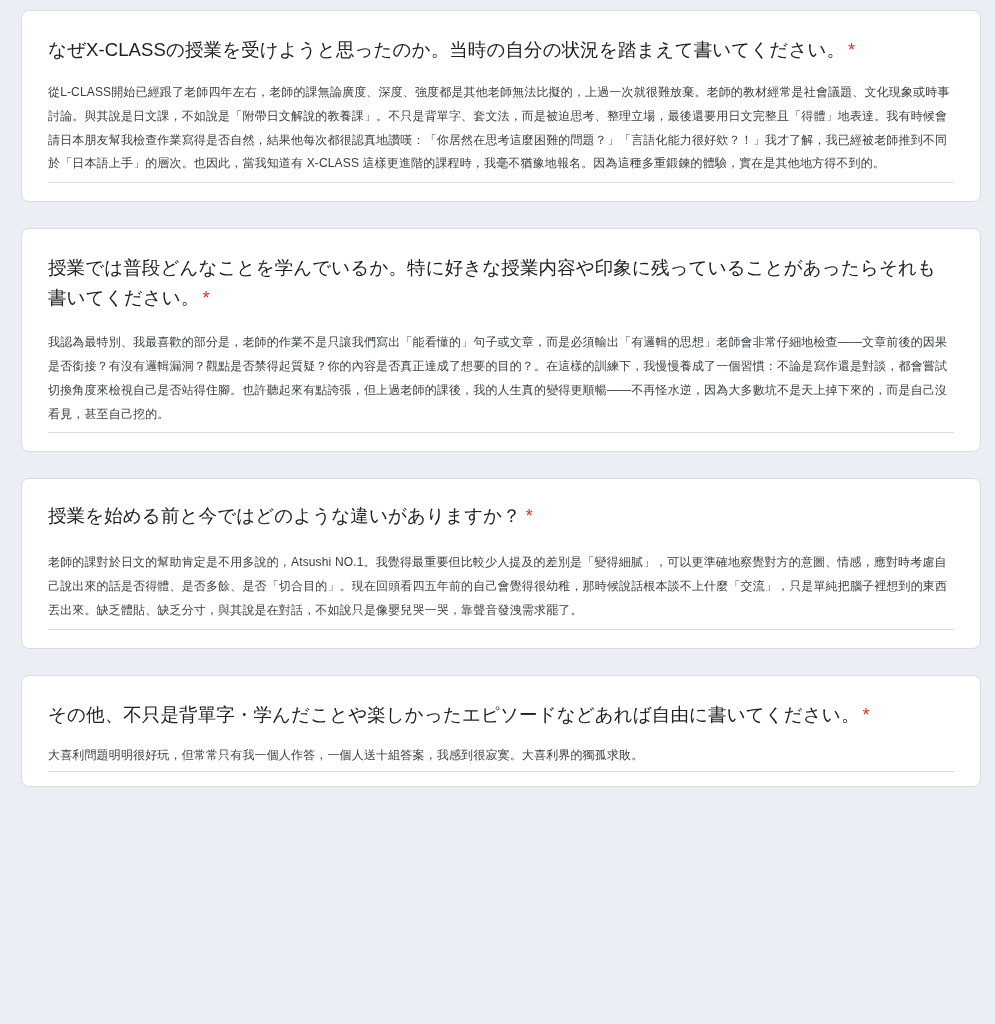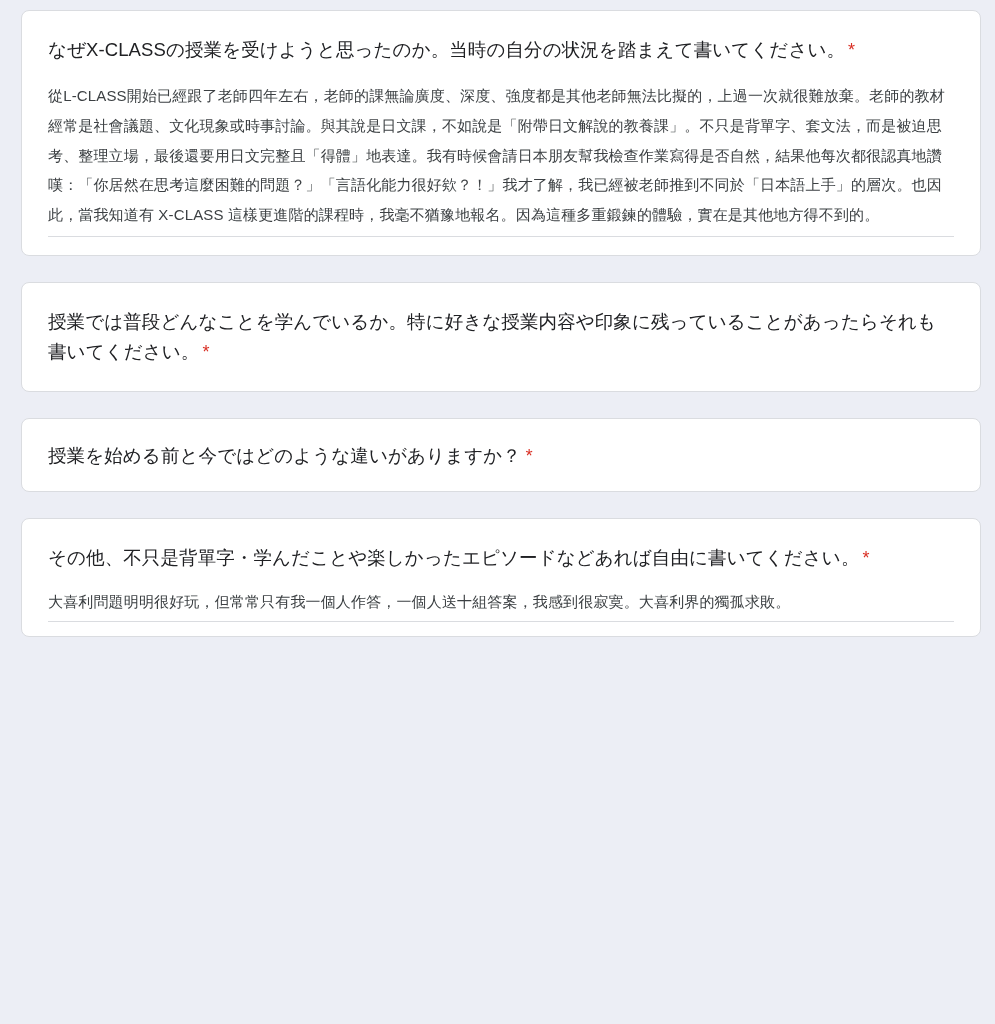--- a/index.html
+++ b/index.html
@@ -42,21 +42,21 @@
     color: #d93025;
     font-size: 18px;
     padding-left: 3px;
   }
   .answer-wrap {
     margin-top: 18px;
     border-bottom: 1px solid #dadce0;
     padding-bottom: 6px;
   }
   .answer {
-    font-size: 15px;
+    font-size: 12px;
     line-height: 1.98;
     color: #3c4043;
     letter-spacing: 0.15px;
     white-space: pre-wrap;
     word-break: break-all;
     margin: 0;
   }
   .card--q1 .answer-wrap { margin-top: 16px; }
   .card--q4 .answer-wrap { margin-top: 14px; padding-bottom: 4px; }
   .card--q4 { padding-bottom: 14px; }
@@ -73,25 +73,31 @@
     </div>
     <div class="answer-wrap">
       <p class="answer">從L-CLASS開始已經跟了老師四年左右，老師的課無論廣度、深度、強度都是其他老師無法比擬的，上過一次就很難放棄。老師的教材經常是社會議題、文化現象或時事討論。與其說是日文課，不如說是「附帶日文解說的教養課」。不只是背單字、套文法，而是被迫思考、整理立場，最後還要用日文完整且「得體」地表達。我有時候會請日本朋友幫我檢查作業寫得是否自然，結果他每次都很認真地讚嘆：「你居然在思考這麼困難的問題？」「言語化能力很好欸？！」我才了解，我已經被老師推到不同於「日本語上手」的層次。也因此，當我知道有 X-CLASS 這樣更進階的課程時，我毫不猶豫地報名。因為這種多重鍛鍊的體驗，實在是其他地方得不到的。</p>
     </div>
   </div>
 
   <div class="card card--q2">
     <div class="q-title">
       <span>授業では普段どんなことを学んでいるか。特に好きな授業内容や印象に残っていることがあったらそれも書いてください。</span><span class="req">*</span>
     </div>
+    <div class="answer-wrap">
+      <p class="answer">我認為最特別、我最喜歡的部分是，老師的作業不是只讓我們寫出「能看懂的」句子或文章，而是必須輸出「有邏輯的思想」老師會非常仔細地檢查——文章前後的因果是否銜接？有沒有邏輯漏洞？觀點是否禁得起質疑？你的內容是否真正達成了想要的目的？。在這樣的訓練下，我慢慢養成了一個習慣：不論是寫作還是對談，都會嘗試切換角度來檢視自己是否站得住腳。也許聽起來有點誇張，但上過老師的課後，我的人生真的變得更順暢——不再怪水逆，因為大多數坑不是天上掉下來的，而是自己沒看見，甚至自己挖的。</p>
+    </div>
   </div>
 
   <div class="card card--q3">
     <div class="q-title">
       <span>授業を始める前と今ではどのような違いがありますか？</span><span class="req">*</span>
+    </div>
+    <div class="answer-wrap">
+      <p class="answer">老師的課對於日文的幫助肯定是不用多說的，Atsushi NO.1。我覺得最重要但比較少人提及的差別是「變得細膩」，可以更準確地察覺對方的意圖、情感，應對時考慮自己說出來的話是否得體、是否多餘、是否「切合目的」。現在回頭看四五年前的自己會覺得很幼稚，那時候說話根本談不上什麼「交流」，只是單純把腦子裡想到的東西丟出來。缺乏體貼、缺乏分寸，與其說是在對話，不如說只是像嬰兒哭一哭，靠聲音發洩需求罷了。</p>
     </div>
   </div>
 
   <div class="card card--q4">
     <div class="q-title">
       <span>その他、不只是背單字・学んだことや楽しかったエピソードなどあれば自由に書いてください。</span><span class="req">*</span>
     </div>
     <div class="answer-wrap">
       <p class="answer">大喜利問題明明很好玩，但常常只有我一個人作答，一個人送十組答案，我感到很寂寞。大喜利界的獨孤求敗。</p>
     </div>

